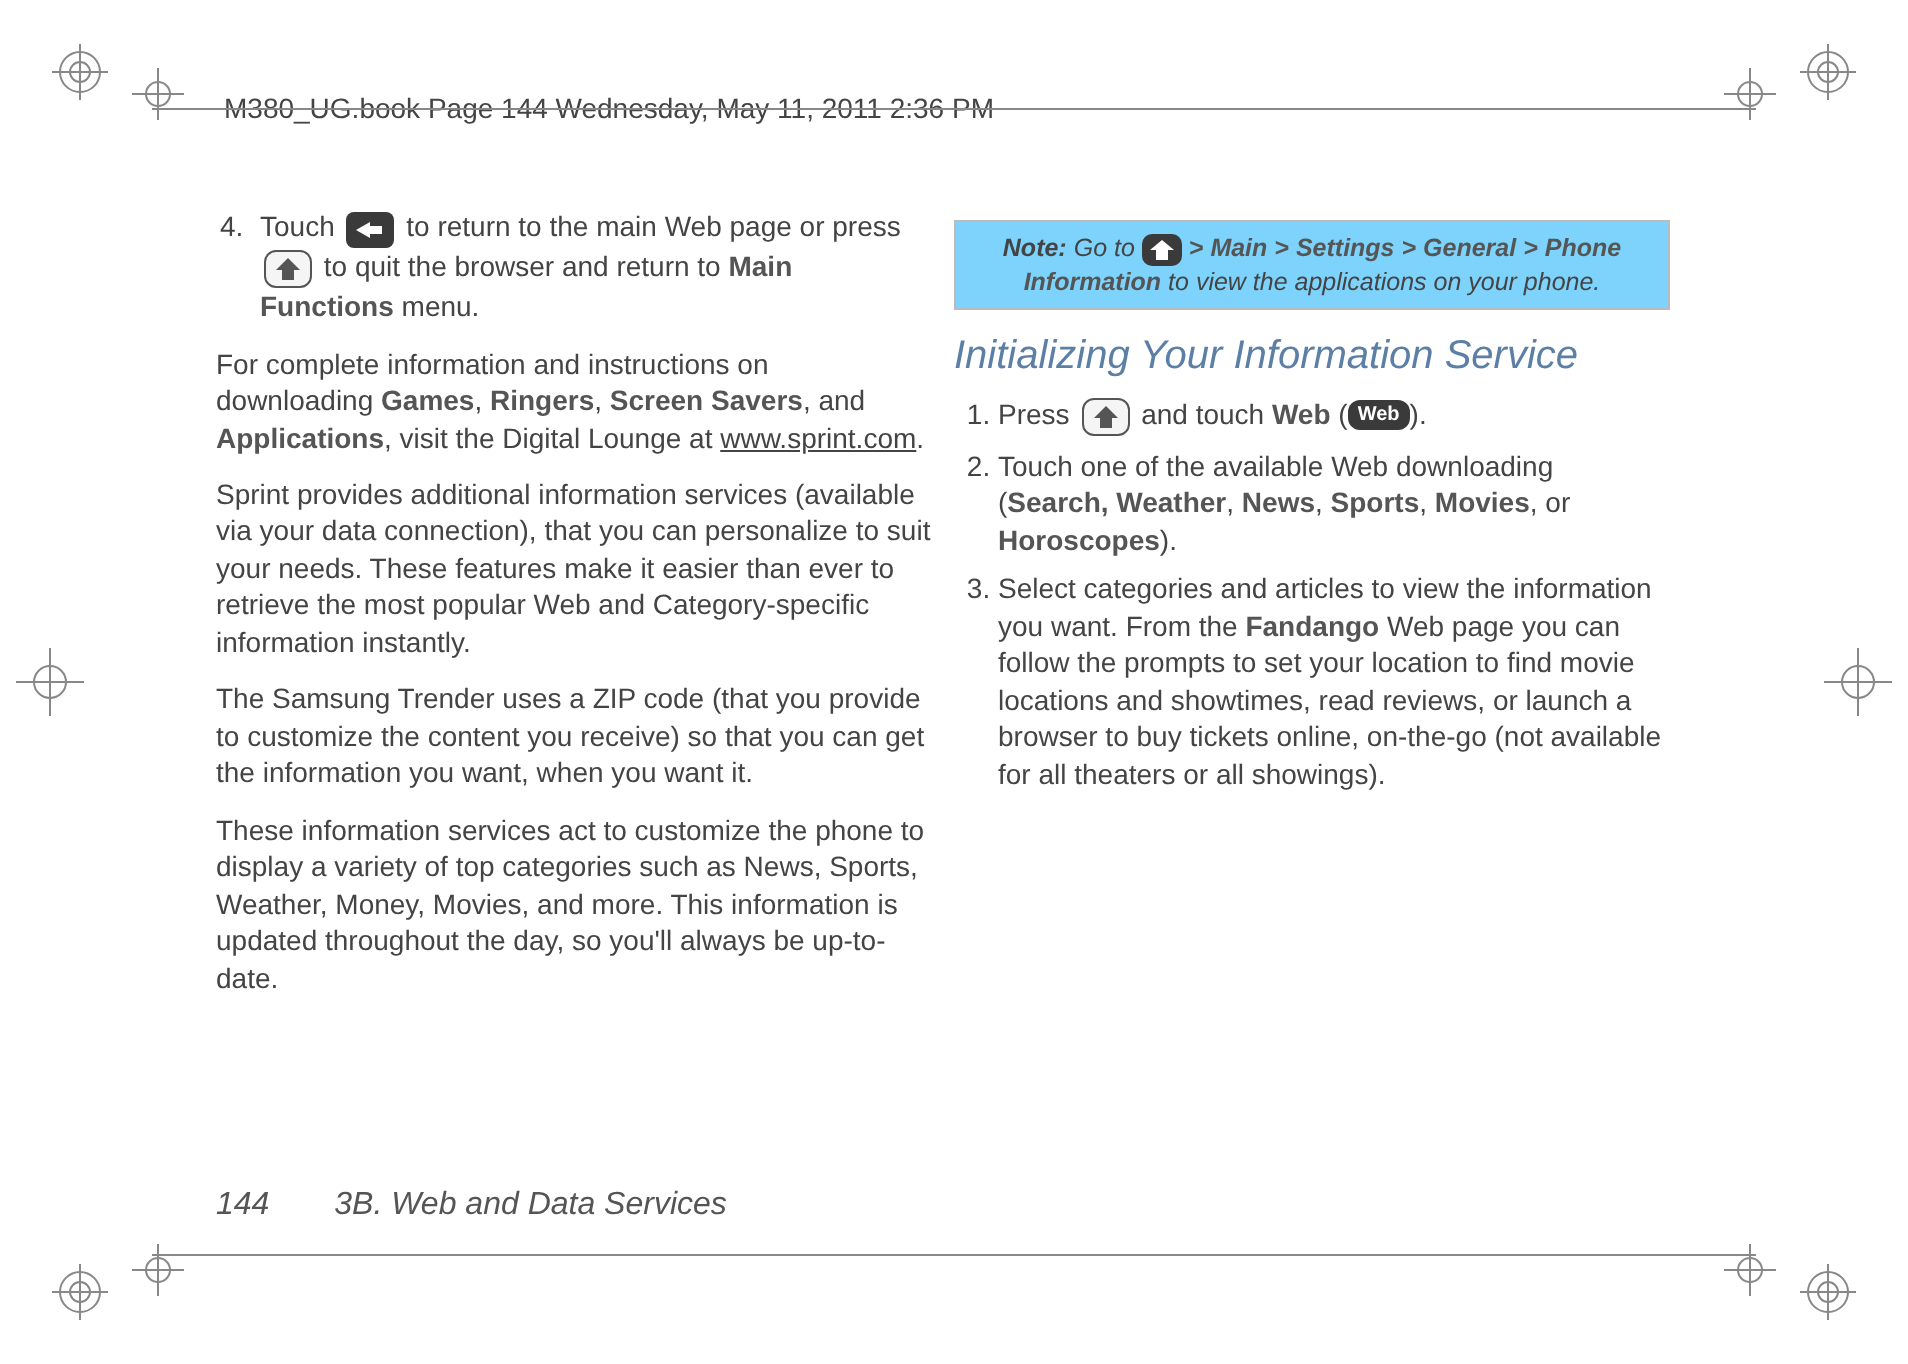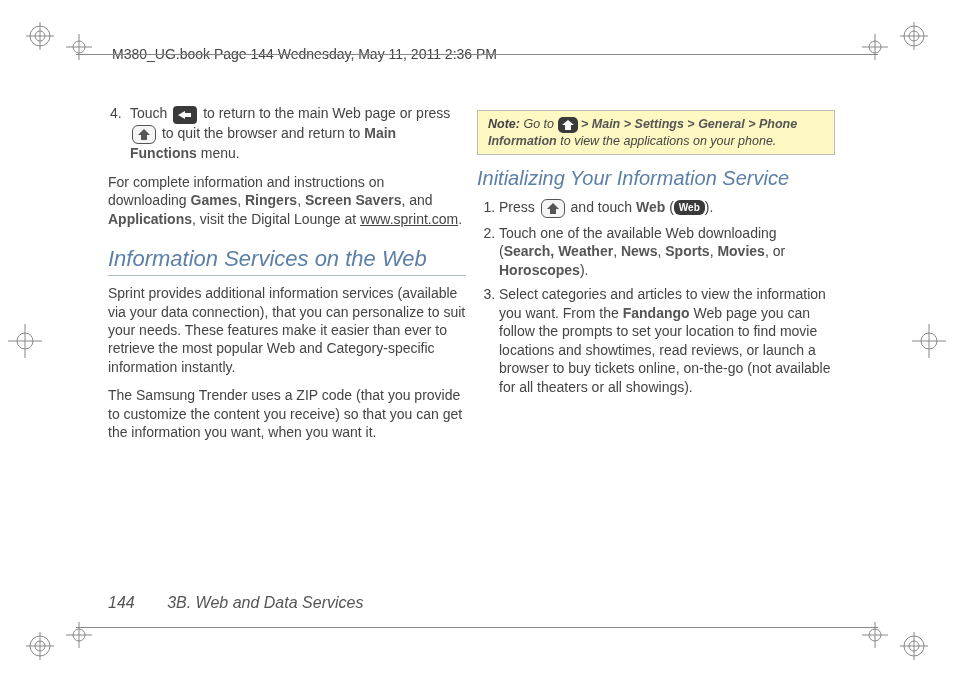--- a/index.html
+++ b/index.html
@@ -88,27 +88,28 @@
     font-weight: normal;
   }
   .h2blue {
     font-size: 20px;
     font-style: italic;
     color: #5c7fa6;
     margin: 10px 0 6px 0;
     font-weight: normal;
   }
   .note-box {
-    background: #fef9c3;
+    background: #7dd3fc;
     border: 1px solid #bbb;
     padding: 5px 10px;
     font-size: 12.5px;
     font-style: italic;
     color: #444;
     margin: 6px 0 10px 0;
+    text-align: center;
   }
   .note-box .lbl {
     font-weight: bold;
     font-style: italic;
   }
   .icon-box {
     display: inline-block;
     vertical-align: middle;
     margin: 0 2px;
   }
@@ -236,23 +237,23 @@
       <span>menu.</span>
     </p>
     <p>
       <span>For complete information and instructions on downloading</span>
       <span class="bold">Games</span><span>,</span>
       <span class="bold">Ringers</span><span>,</span>
       <span class="bold">Screen Savers</span><span>, and</span>
       <span class="bold">Applications</span><span>, visit the Digital Lounge at</span>
       <span class="underline">www.sprint.com</span>.
     </p>
-    <h2 class="h1blue">Information Services on the Web</h2>
     <p>Sprint provides additional information services (available via your data connection), that you can personalize to suit your needs. These features make it easier than ever to retrieve the most popular Web and Category-specific information instantly.</p>
     <p>The Samsung Trender uses a ZIP code (that you provide to customize the content you receive) so that you can get the information you want, when you want it.</p>
+    <p>These information services act to customize the phone to display a variety of top categories such as News, Sports, Weather, Money, Movies, and more. This information is updated throughout the day, so you'll always be up-to-date.</p>
   </div>
 
   <div class="col">
     <div class="note-box">
       <span class="lbl">Note:</span>
       <span>Go to</span>
       <span class="icon-home-solid"></span>
       <span class="bold">&gt;</span>
       <span class="bold">Main</span>
       <span class="bold">&gt;</span>

